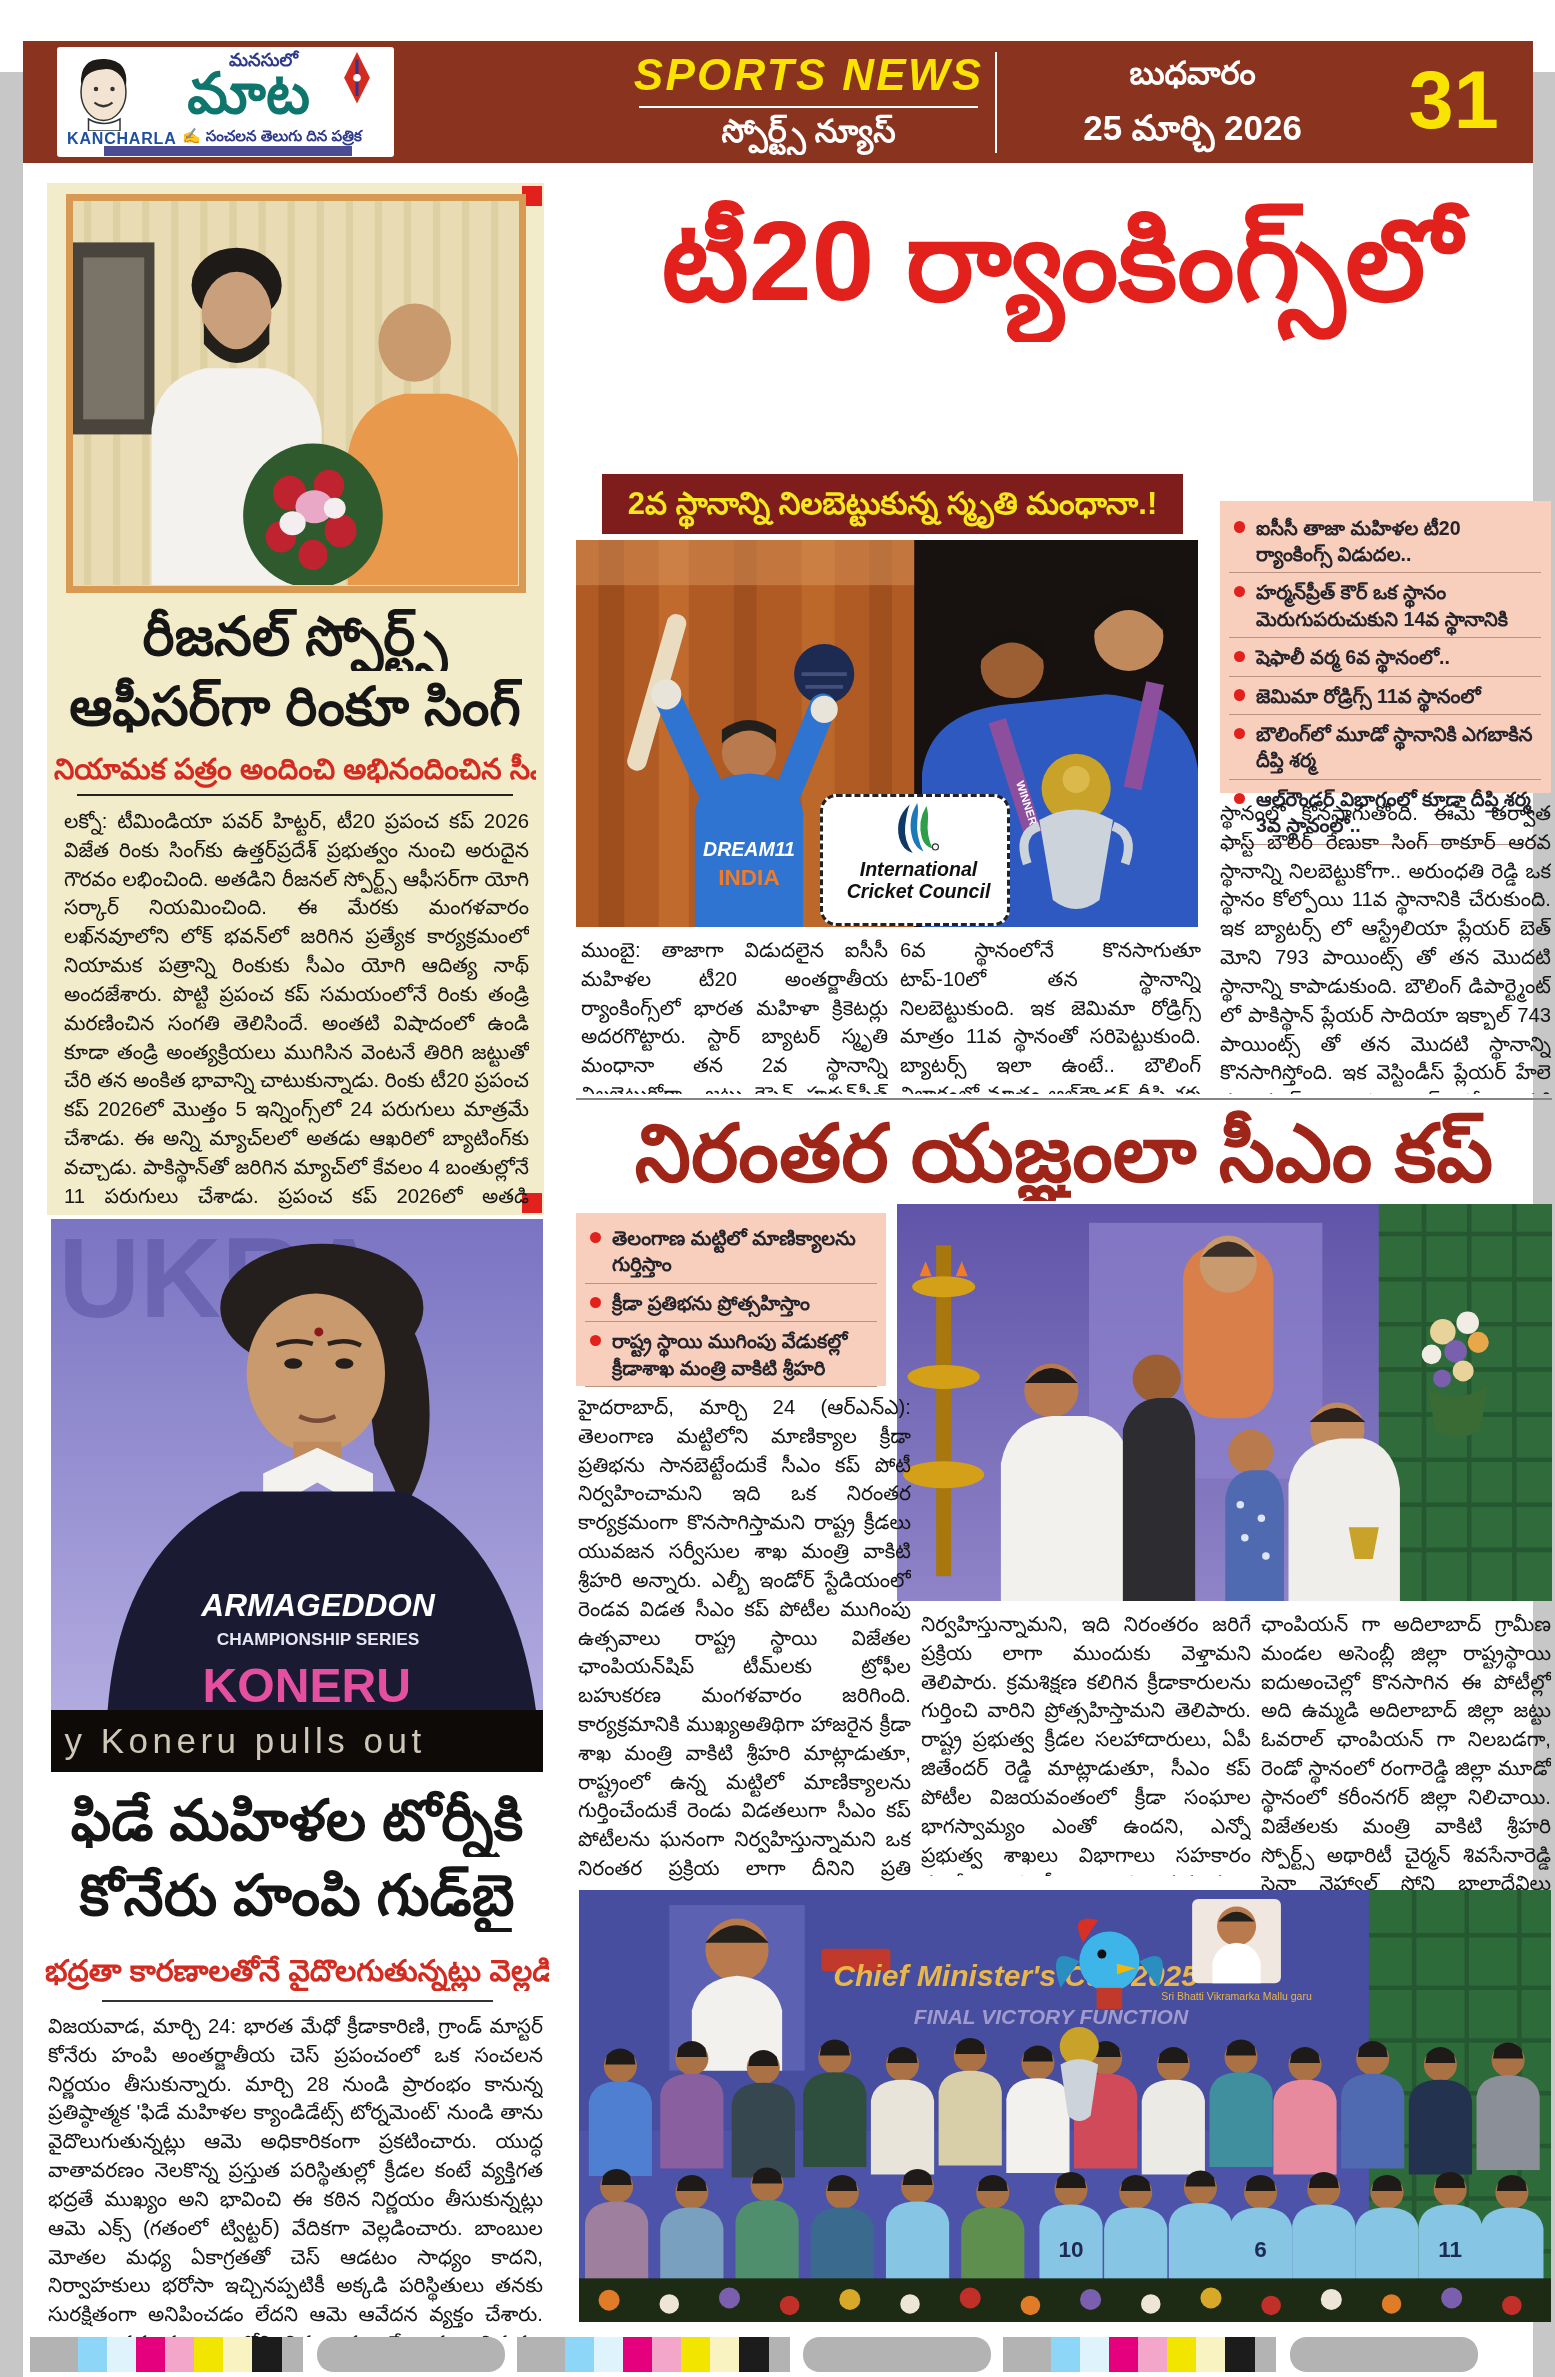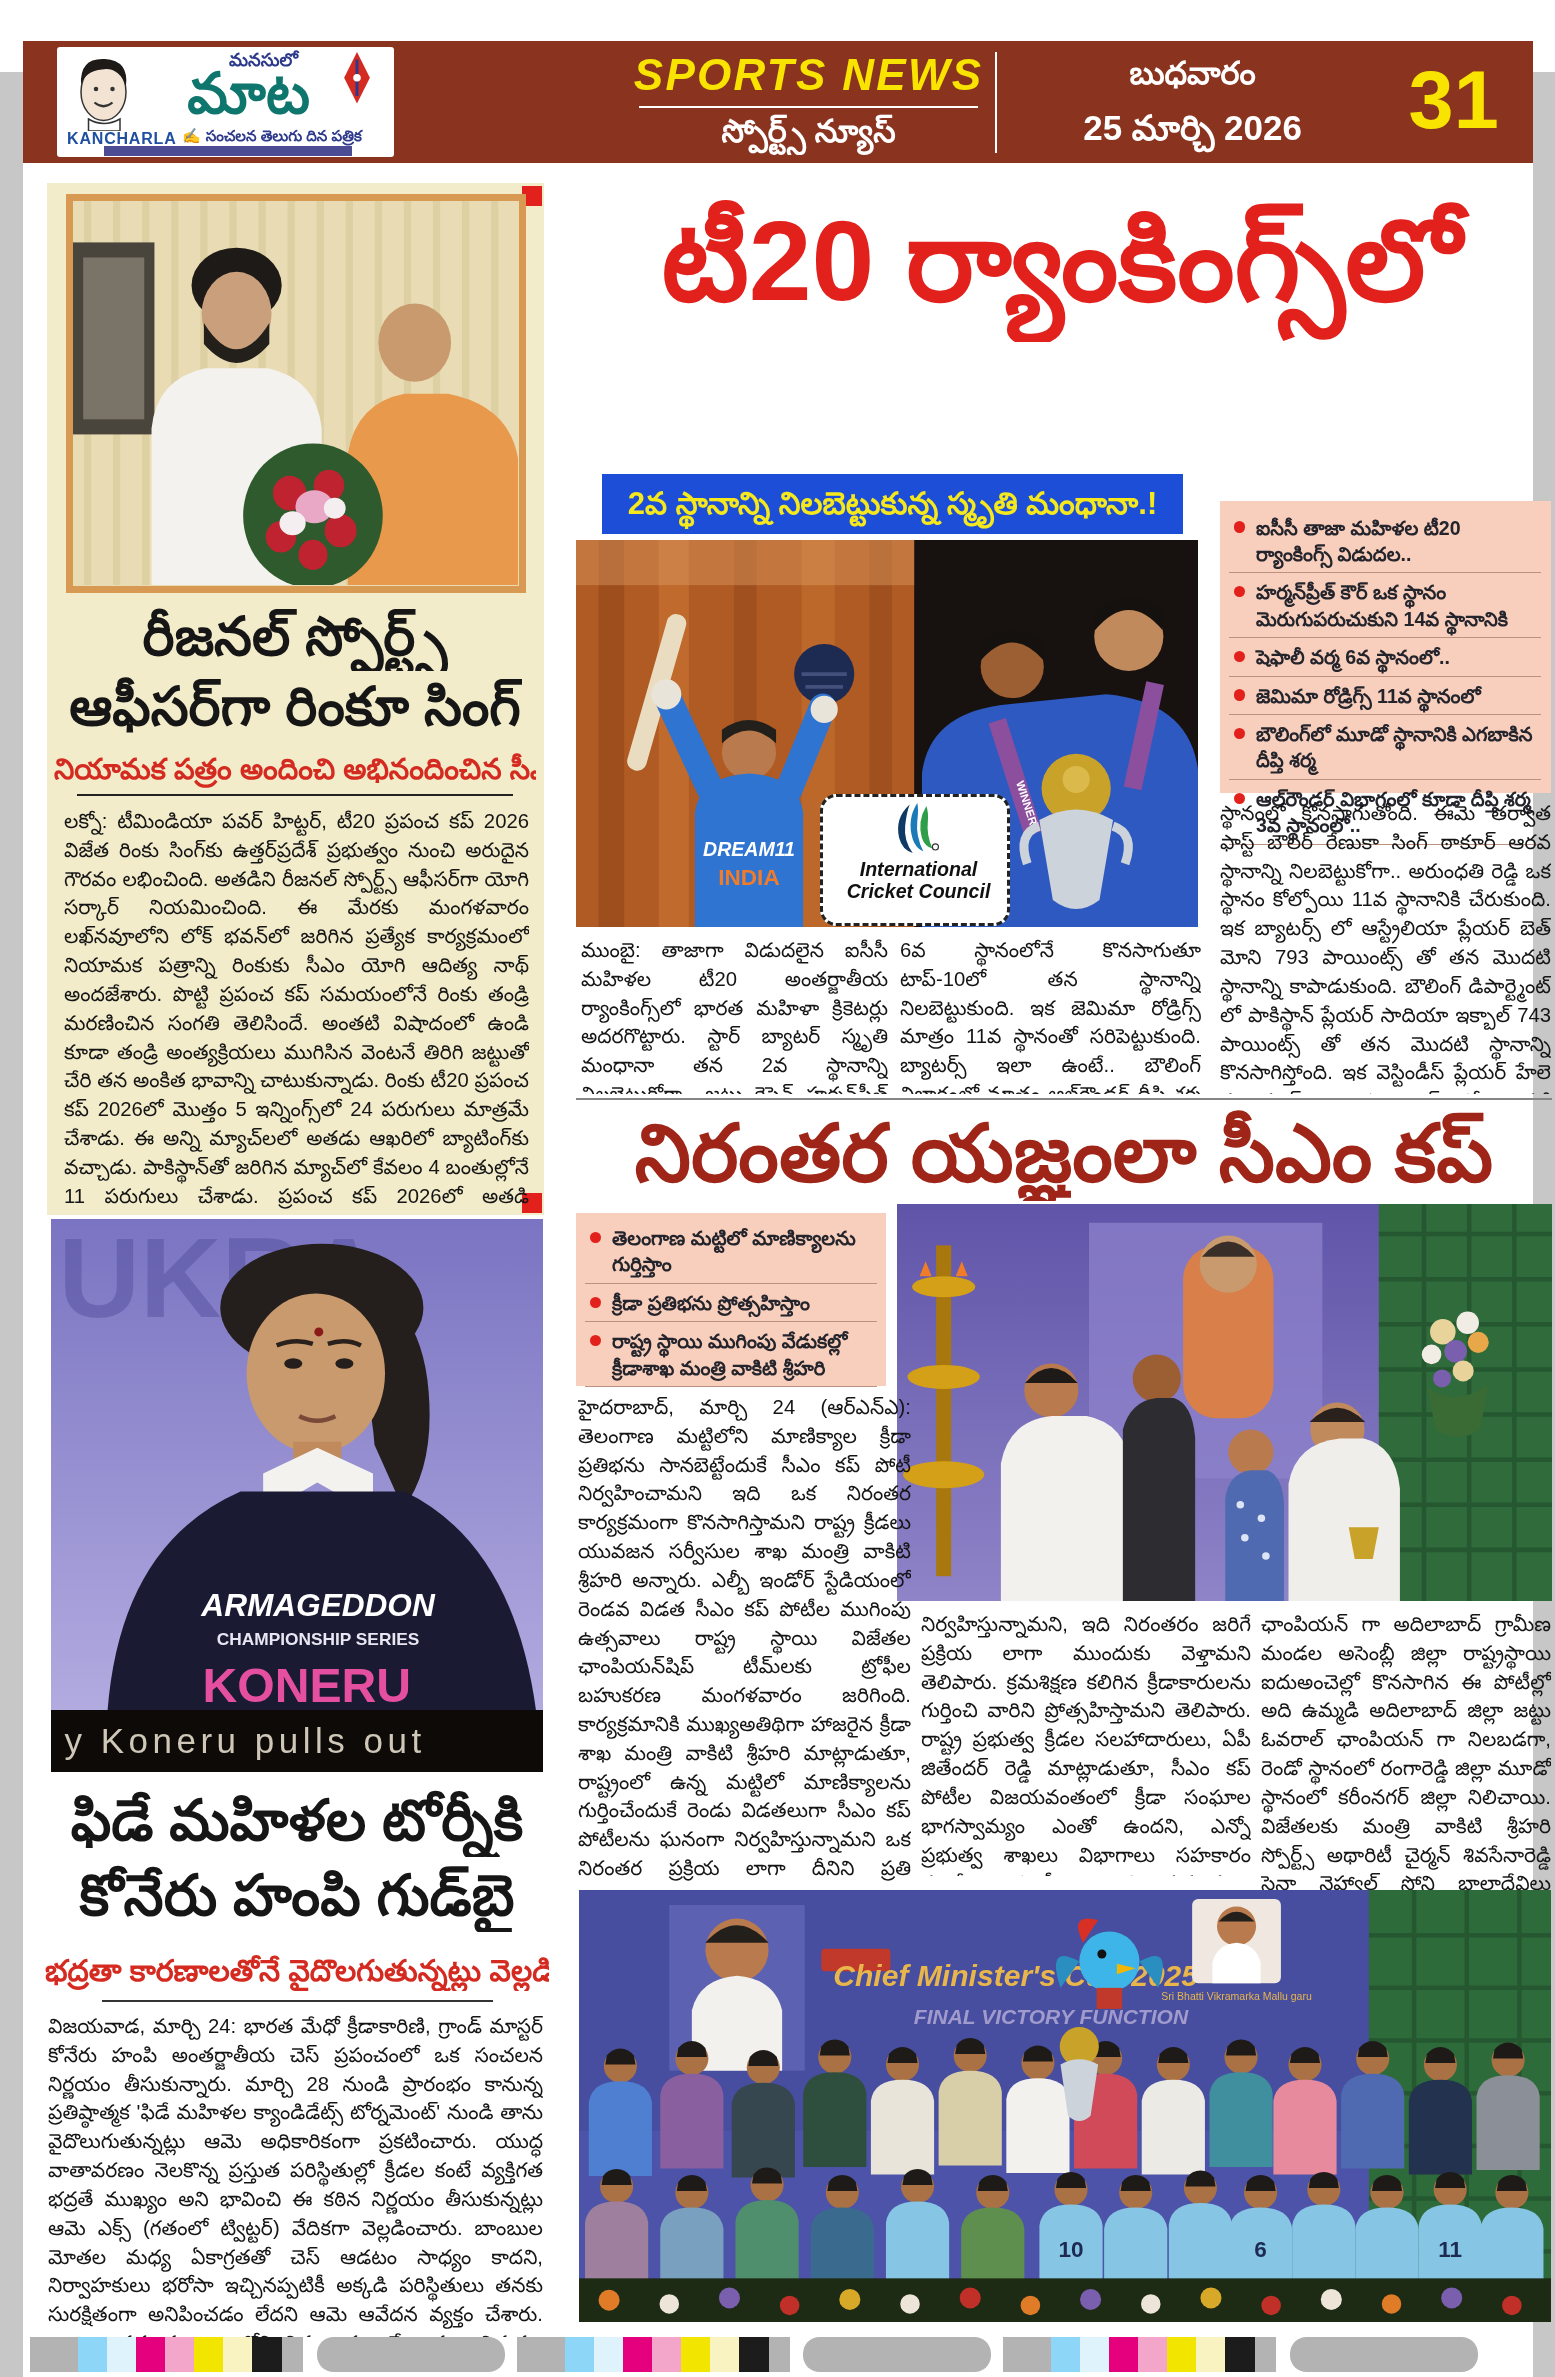--- a/index.html
+++ b/index.html
@@ -26,21 +26,21 @@
   .section-te{font-size:32px;color:#ffffff;font-weight:bold;white-space:nowrap;}
   .mast-div{left:972px;top:10.5px;width:2.3px;height:101px;background:#ffffff;}
   .date-block{left:993px;top:13.5px;width:354px;text-align:center;color:#ffffff;font-weight:bold;overflow:hidden;}
   .date-day{font-size:32px;white-space:nowrap;}
   .date-date{font-size:35px;margin-top:9px;white-space:nowrap;}
   .page-num{left:1386px;top:3px;width:128px;height:113px;font-size:81px;line-height:113px;color:#f8e400;font-weight:bold;text-align:left;}
 
   
   .lead-kicker{left:587px;top:184px;width:949px;height:158px;font-size:113px;line-height:154px;font-weight:bold;color:#e2211c;text-align:center;white-space:nowrap;overflow:hidden;}
   .lead-hbar{left:576px;top:348px;width:976px;height:120px;background:#ee1b24;color:#ffffff;font-weight:bold;font-size:77px;line-height:120px;text-align:center;white-space:nowrap;overflow:hidden;}
-  .lead-sbar{left:602px;top:474px;width:581px;height:60px;background:#1d4ed8;color:#f5e81c;font-weight:bold;font-size:31px;line-height:60px;text-align:center;white-space:nowrap;overflow:hidden;}
+  .lead-sbar{left:602px;top:474px;width:581px;height:60px;background:#7f1d1d;color:#f5e81c;font-weight:bold;font-size:31px;line-height:60px;text-align:center;white-space:nowrap;overflow:hidden;}
   .hi-box{background:#f8cebc;box-sizing:border-box;}
   .lead-high{left:1220px;top:501px;width:331px;height:292px;padding:13.5px 10.5px 6px 9px;}
   .hi-box ul{list-style:none;margin:0;padding:0;}
   .hi-box li{position:relative;padding:0 0 5.3px 27px;margin-bottom:6px;font-size:19.6px;font-weight:bold;color:#24242c;line-height:1.34;border-bottom:0.8px solid #bb9180;overflow:hidden;}
   .hi-box li .dot{position:absolute;left:4.5px;top:6.8px;width:11.3px;height:11.3px;border-radius:50%;background:#e2211c;}
   .lead-photo{left:576px;top:540px;width:622px;height:387px;overflow:hidden;background:#17120e;}
   .icc-badge{left:820px;top:794px;width:190px;height:132px;background:#ffffff;border:3px dashed #222;border-radius:16.6px;text-align:center;box-sizing:border-box;padding-top:3px;overflow:hidden;}
   .icc-t{font-size:19.6px;font-weight:bold;font-style:italic;color:#111;line-height:1.1;white-space:nowrap;padding-left:7px;}
   .bodytxt{font-size:20.3px;color:#151515;text-align:justify;line-height:1.42;overflow:hidden;}
   .lc1{left:581px;top:936px;width:307px;height:158px;}

